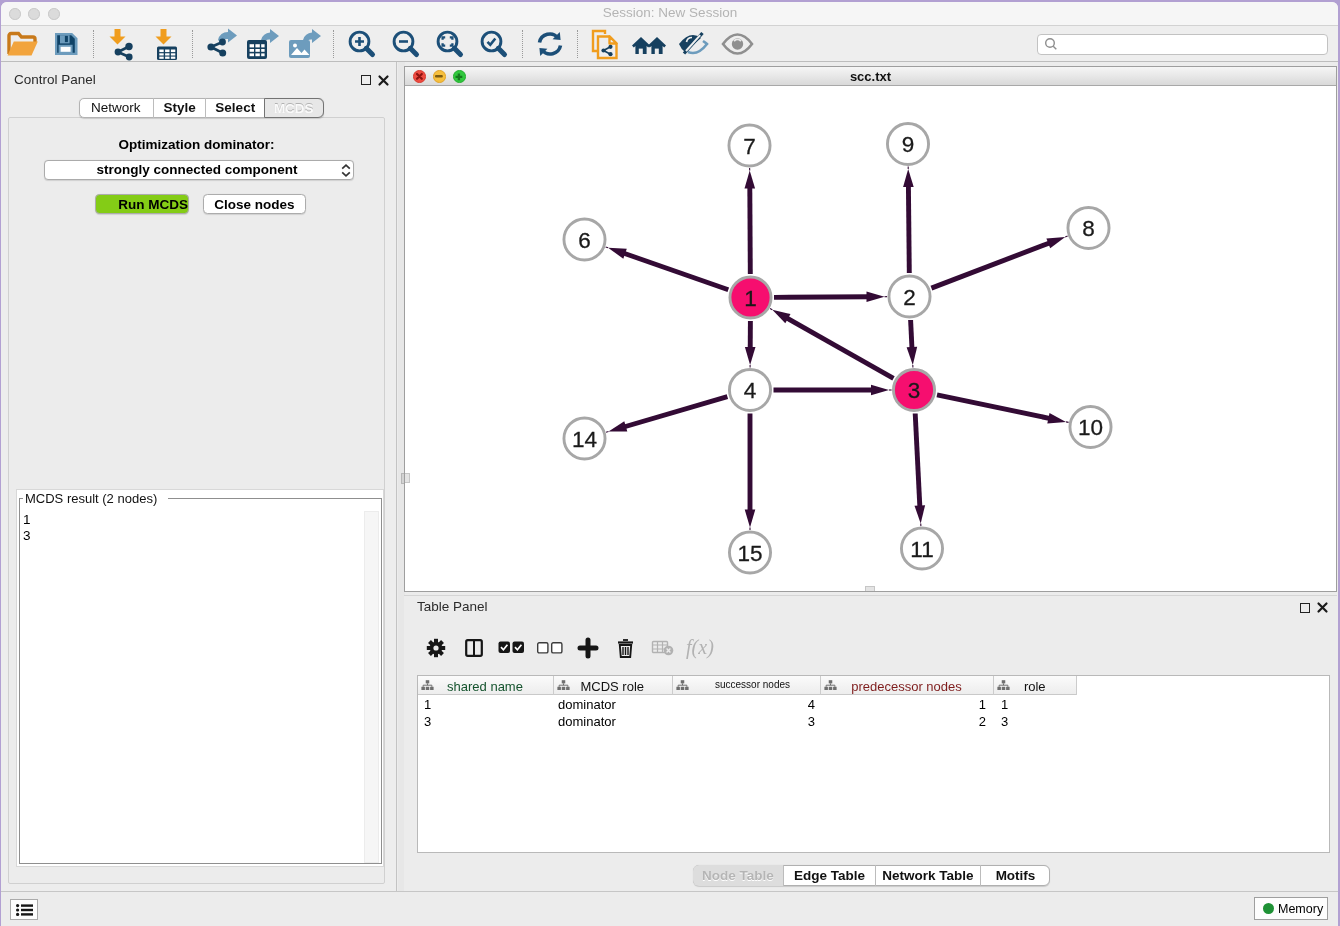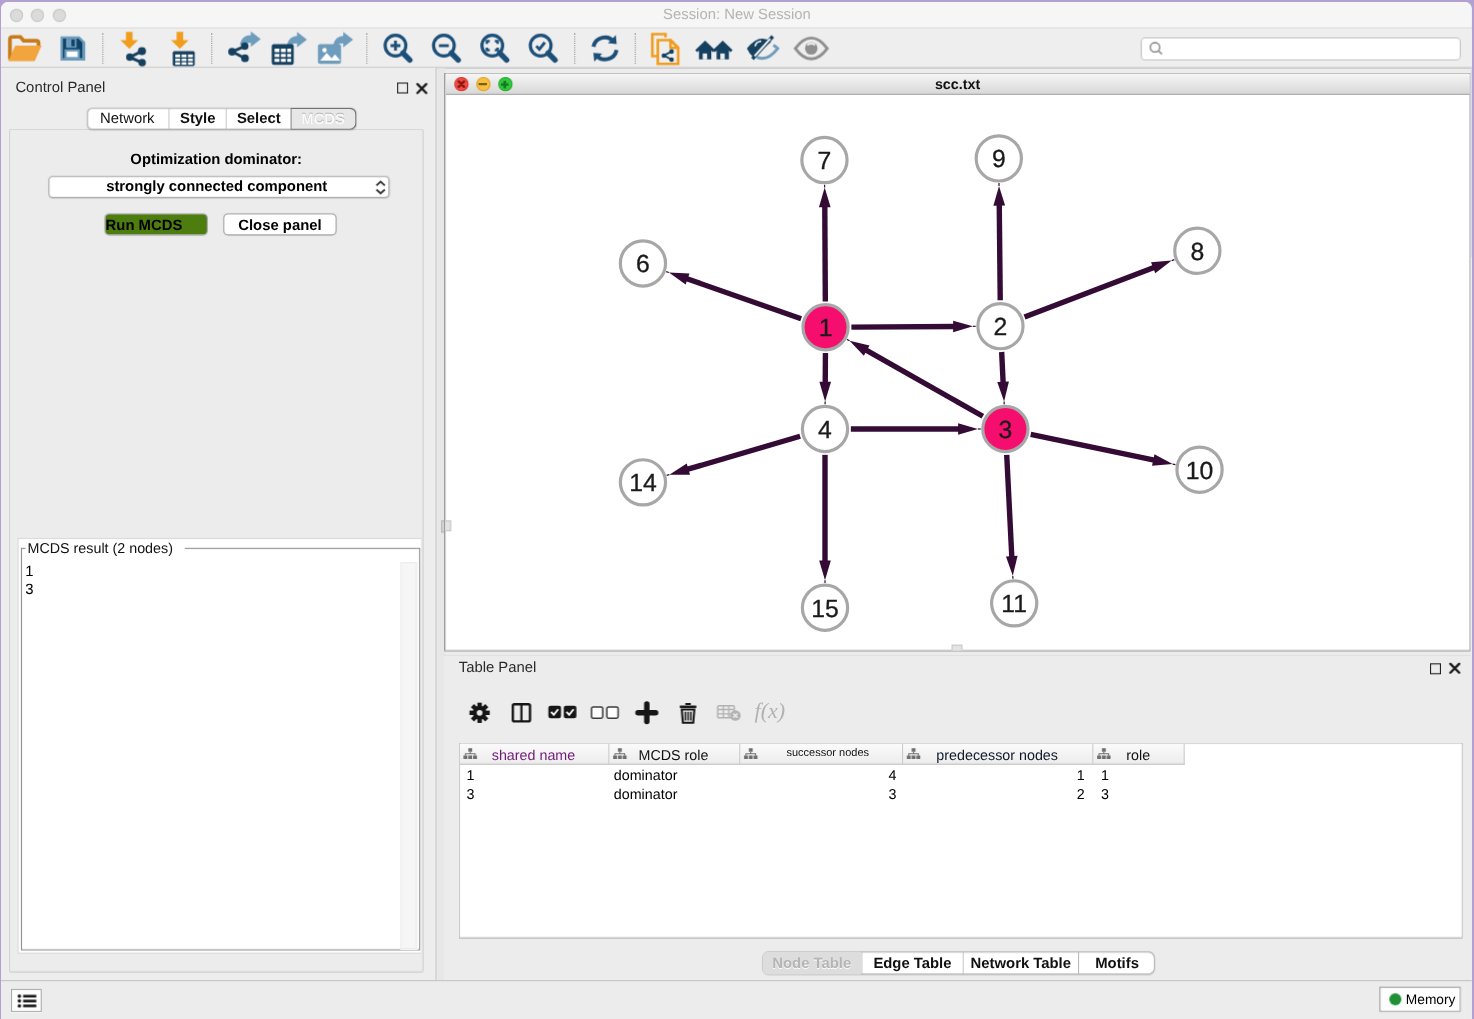--- a/index.html
+++ b/index.html
@@ -156,22 +156,22 @@
 <div style="position:absolute;left:152.5px;top:97.5px;width:52.5px;height:19.5px;line-height:19.5px;text-align:center;font-size:13.5px;font-weight:bold;border-left:1px solid #bcbcbc;color:#111;">Style</div>
 <div style="position:absolute;left:205px;top:97.5px;width:59.5px;height:19.5px;line-height:19.5px;text-align:center;font-size:13.5px;font-weight:bold;border-left:1px solid #bcbcbc;color:#111;">Select</div>
 <div style="position:absolute;left:264.5px;top:97.5px;width:59.5px;height:19.5px;line-height:19.5px;text-align:center;font-size:13.5px;font-weight:bold;border-left:1px solid #bcbcbc;background:#e7e7e7;color:#fafafa;text-shadow:0 -1px 0 #b2b2b2;border-radius:0 6px 6px 0;border:1px solid #737373;margin-left:-1px;">MCDS</div>
 <div style="position:absolute;left:8px;top:137px;width:377px;height:16px;text-align:center;font-size:13.5px;font-weight:bold;color:#000;">Optimization dominator:</div>
 <div style="position:absolute;left:44px;top:160px;width:310px;height:19.5px;background:#fff;border:1px solid #ababab;border-radius:4px;box-shadow:0 0.5px 1px rgba(0,0,0,0.12);"></div>
 <div style="position:absolute;left:57px;top:161.5px;width:280px;height:16px;font-size:13.5px;font-weight:bold;color:#000;text-align:center;">strongly connected component</div>
 <svg class="ic" style="left:340px;top:163.5px" width="12" height="13" viewBox="0 0 12 13">
 <path d="M2.2 4.6 L6 1.2 L9.8 4.6" fill="none" stroke="#333" stroke-width="1.7"></path>
 <path d="M2.2 8.4 L6 11.8 L9.8 8.4" fill="none" stroke="#333" stroke-width="1.7"></path>
   </svg>
-<div style="position:absolute;left:95px;top:193.5px;width:94px;height:19.5px;line-height:19.5px;text-align:left;background:#4d7c0f;border:1px solid #acacac;border-radius:4.5px;font-size:13.5px;font-weight:bold;color:#000;box-shadow:0 0.5px 1px rgba(0,0,0,0.12);">Run MCDS</div>
-<div style="position:absolute;left:203px;top:193.5px;width:103px;height:19.5px;line-height:19.5px;text-align:center;background:#fff;border:1px solid #acacac;border-radius:4.5px;font-size:13.5px;font-weight:bold;color:#000;box-shadow:0 0.5px 1px rgba(0,0,0,0.12);">Close panel</div>
+<div style="position:absolute;left:95px;top:193.5px;width:94px;height:19.5px;line-height:19.5px;text-align:right;background:#84cc16;border:1px solid #acacac;border-radius:4.5px;font-size:13.5px;font-weight:bold;color:#000;box-shadow:0 0.5px 1px rgba(0,0,0,0.12);">Run MCDS</div>
+<div style="position:absolute;left:203px;top:193.5px;width:103px;height:19.5px;line-height:19.5px;text-align:center;background:#fff;border:1px solid #acacac;border-radius:4.5px;font-size:13.5px;font-weight:bold;color:#000;box-shadow:0 0.5px 1px rgba(0,0,0,0.12);">Close nodes</div>
 <div style="position:absolute;left:16px;top:489px;width:368px;height:378px;background:#fff;border:1px solid #d8d8d8;"></div>
 <div style="position:absolute;left:18.5px;top:498px;width:363px;height:366px;border:1px solid #8f8f8f;"></div>
 <div style="position:absolute;left:23px;top:491px;width:145px;height:14px;background:#fff;font-size:13px;color:#111;padding-left:2px;">MCDS result (2 nodes)</div>
 <div style="position:absolute;left:363.5px;top:510.5px;width:15px;height:352px;background:#f6f6f6;border:1px solid #ececec;"></div>
 <div style="position:absolute;left:23px;top:512px;width:60px;height:15px;font-size:13.5px;color:#000;">1</div>
 <div style="position:absolute;left:23px;top:528px;width:60px;height:15px;font-size:13.5px;color:#000;">3</div>
 <div style="position:absolute;left:398px;top:62px;width:7px;height:829px;background:#e7e7e7;"></div>
 <div style="position:absolute;left:400.5px;top:473px;width:5.5px;height:11px;background:#d3d3d3;border:1px solid #b6b6b6;"></div>
 <div style="position:absolute;left:404px;top:66px;width:933px;height:525.5px;background:#fff;border:1px solid #9e9e9e;"></div>
 <div style="position:absolute;left:405px;top:67px;width:931px;height:19px;background:linear-gradient(180deg,#f6f6f6,#d9d9d9);border-bottom:1px solid #a8a8a8;"></div>
@@ -309,21 +309,21 @@
 <div style="position:absolute;left:417.5px;top:675.5px;width:658.5px;height:19px;background:linear-gradient(180deg,#fbfbfb,#ededed);border-bottom:1px solid #c9c9c9;"></div>
 <svg class="ic" style="left:421.000000px;top:680px" width="13" height="11" viewBox="0 0 13 11">
 <g fill="#6e6e6e">
 <rect x="4.75" y="0.2" width="3.5" height="3.2"></rect>
 <rect x="0.4" y="6.8" width="3.5" height="3.2"></rect>
 <rect x="4.75" y="6.8" width="3.5" height="3.2"></rect>
 <rect x="9.1" y="6.8" width="3.5" height="3.2"></rect>
 </g>
 <path d="M6.5 3.4 V5.2 M2.15 6.8 V5.2 H10.85 V6.8" stroke="#6e6e6e" stroke-width="1" fill="none"></path>
   </svg>
-<div style="position:absolute;left:417px;top:679px;width:136px;height:14px;text-align:center;font-size:13px;color:#701a75;">shared name</div>
+<div style="position:absolute;left:417px;top:679px;width:136px;height:14px;text-align:center;font-size:13px;color:#14532d;">shared name</div>
 <div style="position:absolute;left:553px;top:675.5px;width:1px;height:19px;background:#cccccc;"></div>
 <svg class="ic" style="left:557.000000px;top:680px" width="13" height="11" viewBox="0 0 13 11">
 <g fill="#6e6e6e">
 <rect x="4.75" y="0.2" width="3.5" height="3.2"></rect>
 <rect x="0.4" y="6.8" width="3.5" height="3.2"></rect>
 <rect x="4.75" y="6.8" width="3.5" height="3.2"></rect>
 <rect x="9.1" y="6.8" width="3.5" height="3.2"></rect>
 </g>
 <path d="M6.5 3.4 V5.2 M2.15 6.8 V5.2 H10.85 V6.8" stroke="#6e6e6e" stroke-width="1" fill="none"></path>
   </svg>
@@ -342,21 +342,21 @@
 <div style="position:absolute;left:819.5px;top:675.5px;width:1px;height:19px;background:#cccccc;"></div>
 <svg class="ic" style="left:823.500000px;top:680px" width="13" height="11" viewBox="0 0 13 11">
 <g fill="#6e6e6e">
 <rect x="4.75" y="0.2" width="3.5" height="3.2"></rect>
 <rect x="0.4" y="6.8" width="3.5" height="3.2"></rect>
 <rect x="4.75" y="6.8" width="3.5" height="3.2"></rect>
 <rect x="9.1" y="6.8" width="3.5" height="3.2"></rect>
 </g>
 <path d="M6.5 3.4 V5.2 M2.15 6.8 V5.2 H10.85 V6.8" stroke="#6e6e6e" stroke-width="1" fill="none"></path>
   </svg>
-<div style="position:absolute;left:819.5px;top:679px;width:173.0px;height:14px;text-align:center;font-size:13px;color:#0f172a;">predecessor nodes</div>
+<div style="position:absolute;left:819.5px;top:679px;width:173.0px;height:14px;text-align:center;font-size:13px;color:#7f1d1d;">predecessor nodes</div>
 <div style="position:absolute;left:992.5px;top:675.5px;width:1px;height:19px;background:#cccccc;"></div>
 <svg class="ic" style="left:996.500000px;top:680px" width="13" height="11" viewBox="0 0 13 11">
 <g fill="#6e6e6e">
 <rect x="4.75" y="0.2" width="3.5" height="3.2"></rect>
 <rect x="0.4" y="6.8" width="3.5" height="3.2"></rect>
 <rect x="4.75" y="6.8" width="3.5" height="3.2"></rect>
 <rect x="9.1" y="6.8" width="3.5" height="3.2"></rect>
 </g>
 <path d="M6.5 3.4 V5.2 M2.15 6.8 V5.2 H10.85 V6.8" stroke="#6e6e6e" stroke-width="1" fill="none"></path>
   </svg>

